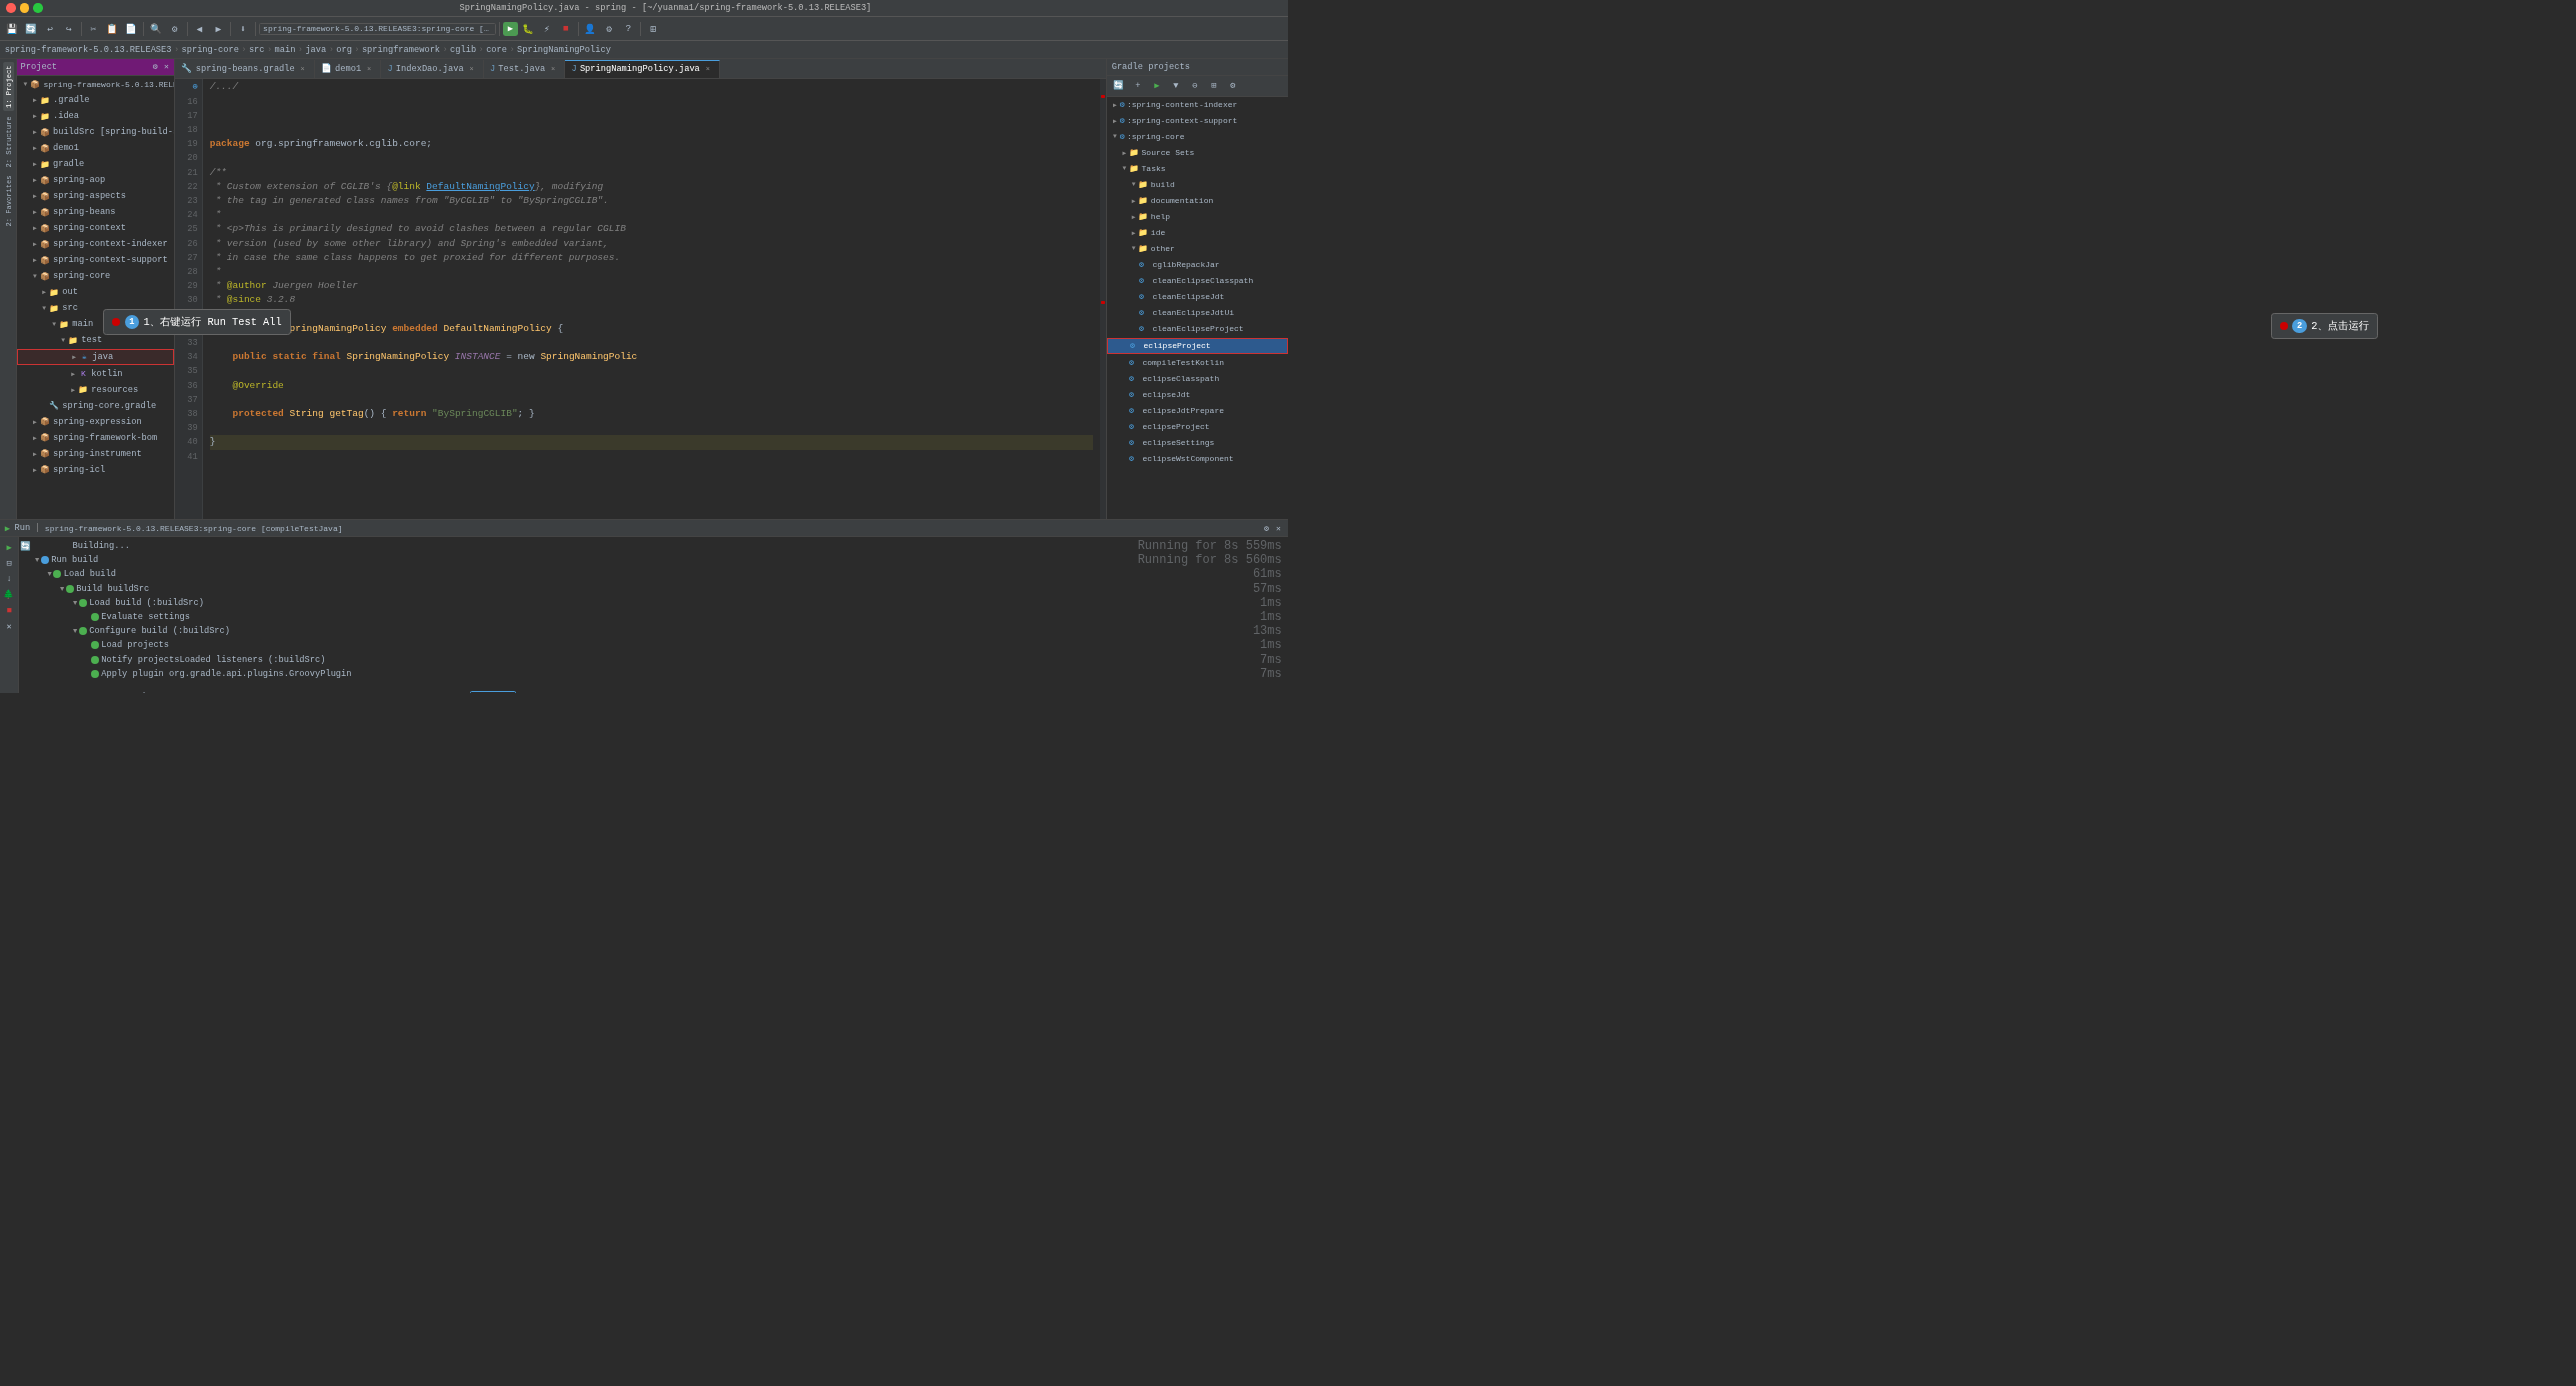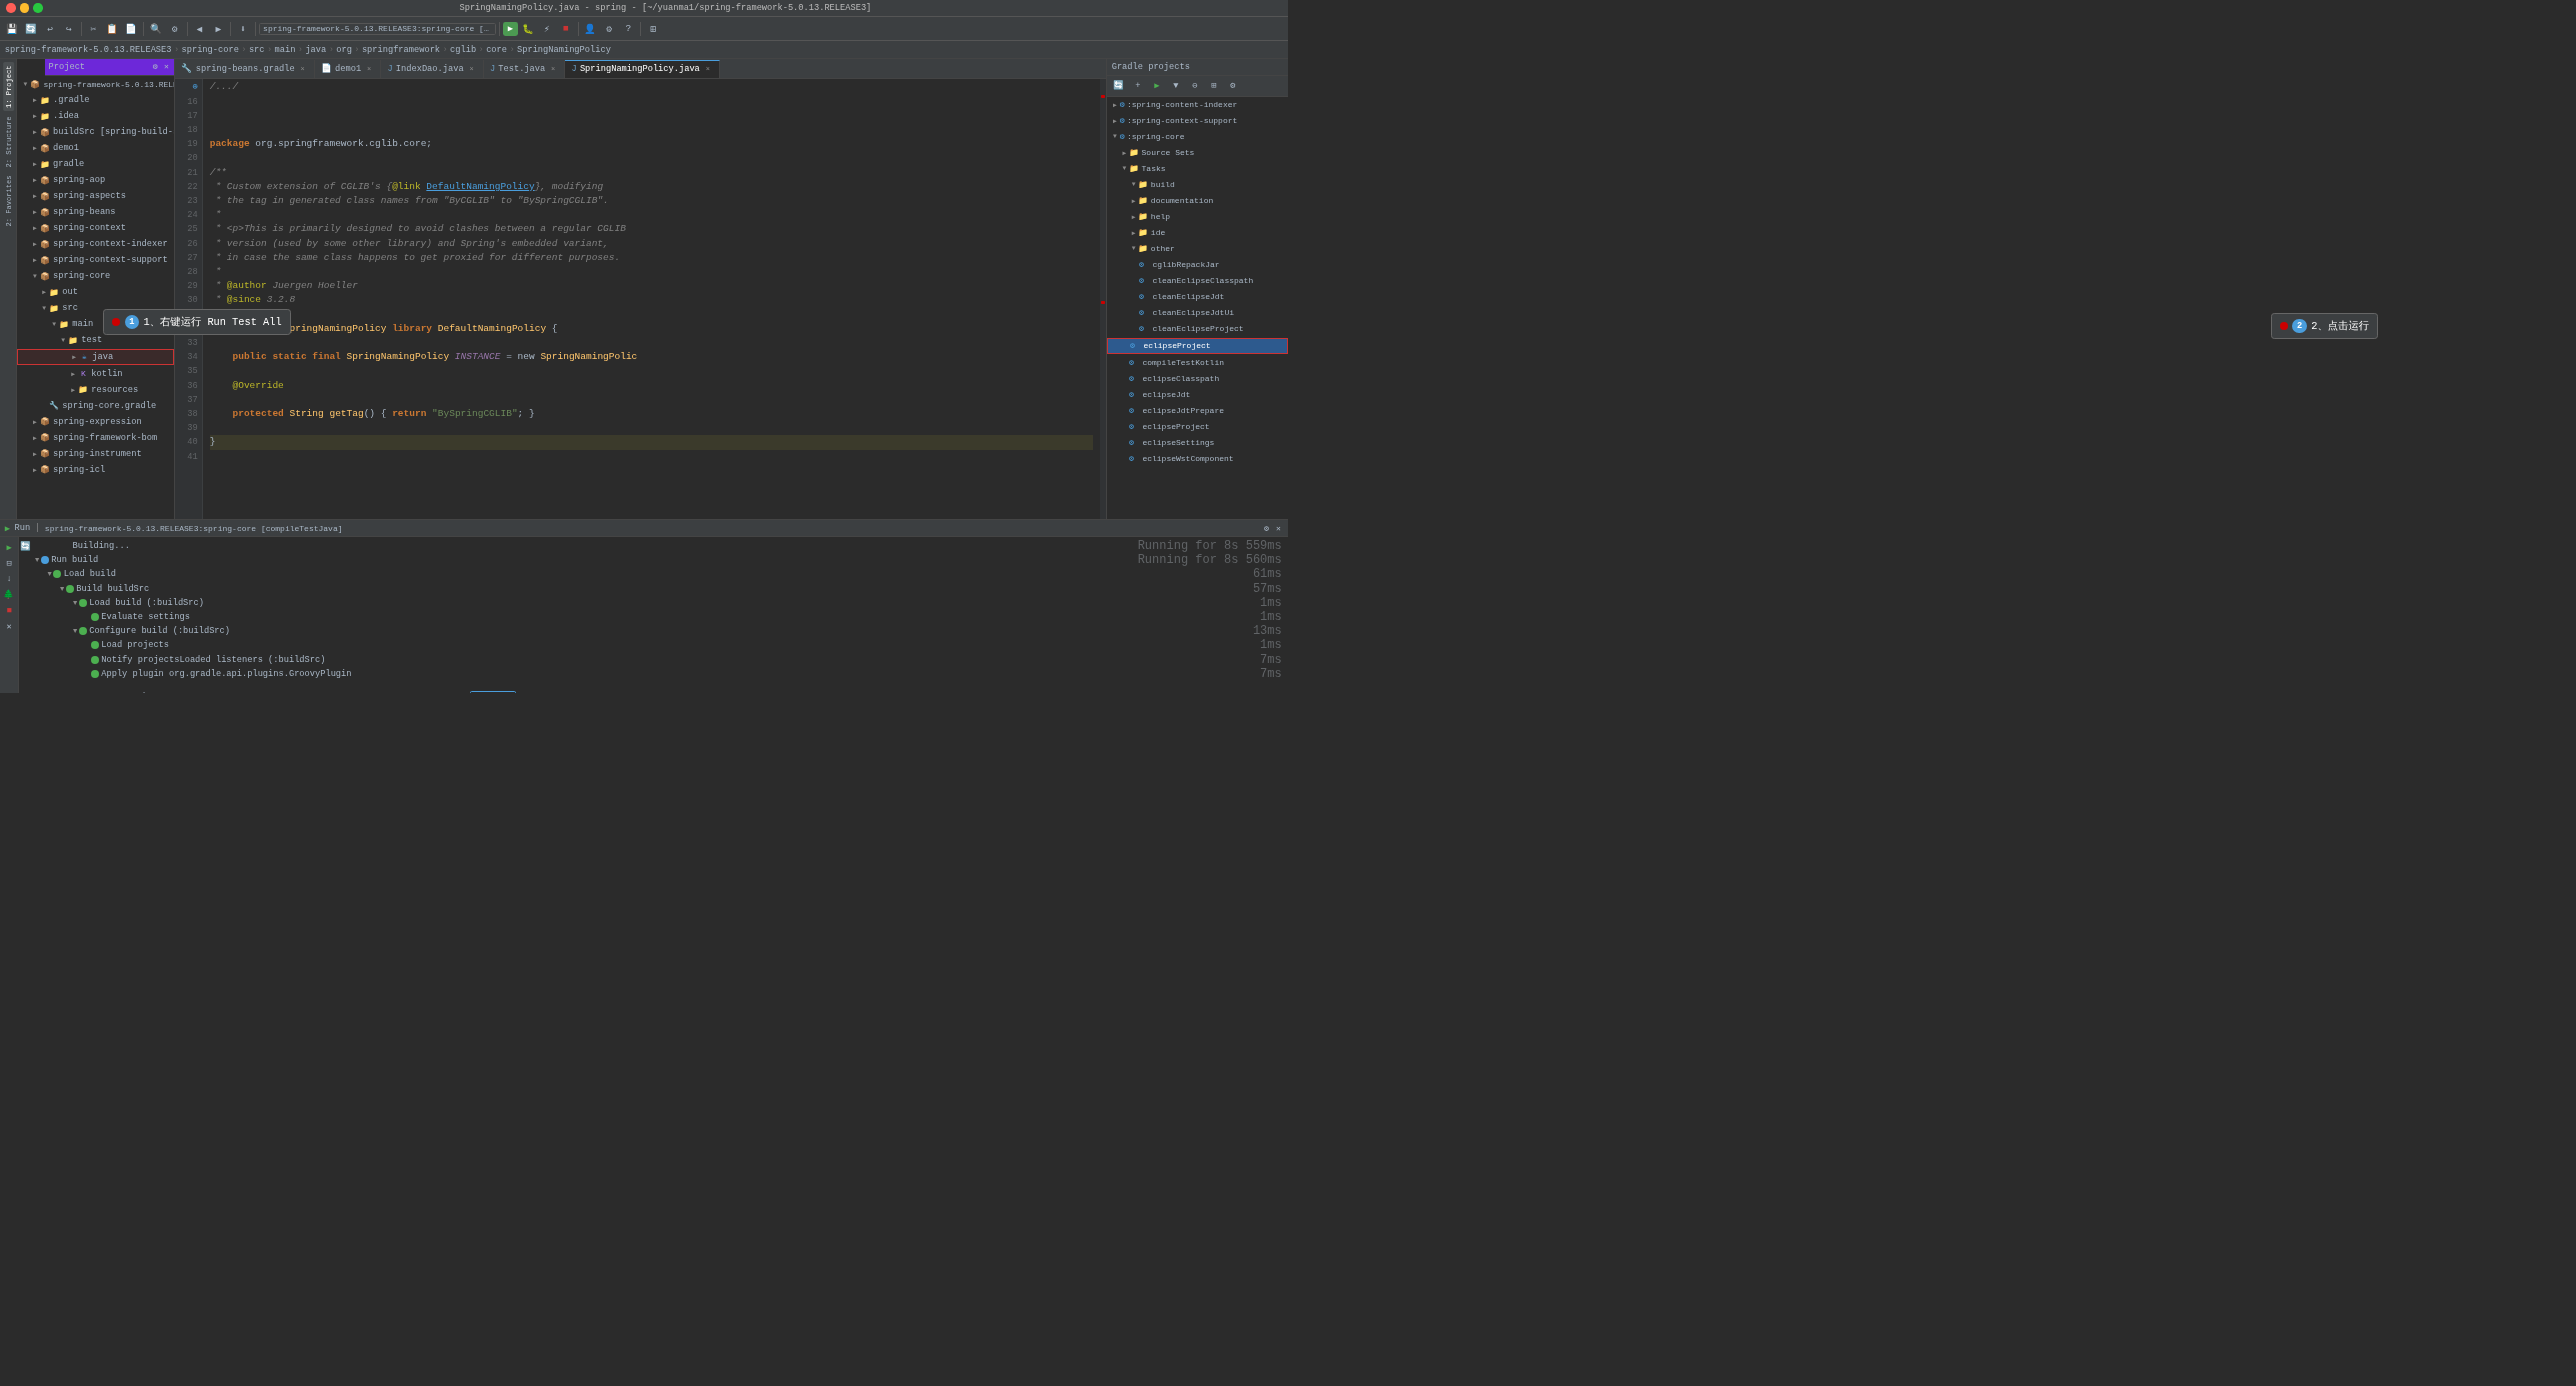--- a/index.html
+++ b/index.html
@@ -124,29 +124,28 @@
       width: 158px;
       background: #2b2b2b;
       border-right: 0.8px solid #444;
       overflow: hidden;
       display: flex;
       flex-direction: column;
       position: relative;
     }
     .sidebar-header {
       height: 17.4px;
-      background: #6d28d9;
+      background: #701a75;
       display: flex;
       align-items: center;
       padding: 0 3.2px;
       border-bottom: 0.8px solid #444;
       font-size: 8.7px;
       color: #a9b7c6;
       gap: 3.2px;
-      margin-left: 28px;
     }
     .sidebar-content {
       flex: 1;
       overflow-y: auto;
       overflow-x: hidden;
     }
     .tree-item {
       height: 16px;
       display: flex;
       align-items: center;
@@ -796,21 +795,21 @@
           <div class="code-line"><span class="comment"> * Custom extension of CGLIB's {</span><span class="annotation">@link</span> <span class="link-text">DefaultNamingPolicy</span><span class="comment">}, modifying</span></div>
           <div class="code-line"><span class="comment"> * the tag in generated class names from "ByCGLIB" to "BySpringCGLIB".</span></div>
           <div class="code-line"><span class="comment"> *</span></div>
           <div class="code-line"><span class="comment"> * &lt;p&gt;This is primarily designed to avoid clashes between a regular CGLIB</span></div>
           <div class="code-line"><span class="comment"> * version (used by some other library) and Spring's embedded variant,</span></div>
           <div class="code-line"><span class="comment"> * in case the same class happens to get proxied for different purposes.</span></div>
           <div class="code-line"><span class="comment"> *</span></div>
           <div class="code-line"><span class="comment"> * </span><span class="annotation">@author</span><span class="comment"> Juergen Hoeller</span></div>
           <div class="code-line"><span class="comment"> * </span><span class="annotation">@since</span><span class="comment"> 3.2.8</span></div>
           <div class="code-line"><span class="comment"> */</span></div>
-          <div class="code-line"><span class="kw">public class</span> <span class="class-name">SpringNamingPolicy</span> <span class="kw">library</span> <span class="class-name" style="color:#ffc66d;">DefaultNamingPolicy</span> <span style="color:#a9b7c6;">{</span></div>
+          <div class="code-line"><span class="kw">public class</span> <span class="class-name">SpringNamingPolicy</span> <span class="kw">embedded</span> <span class="class-name" style="color:#ffc66d;">DefaultNamingPolicy</span> <span style="color:#a9b7c6;">{</span></div>
           <div class="code-line">&nbsp;</div>
           <div class="code-line"><span style="color:#a9b7c6;">&nbsp;&nbsp;&nbsp;&nbsp;</span><span class="kw">public static final</span> <span class="class-name">SpringNamingPolicy</span> <span style="color:#9876aa; font-style:italic;">INSTANCE</span> <span style="color:#a9b7c6;">= new</span> <span class="class-name">SpringNamingPolic</span></div>
           <div class="code-line">&nbsp;</div>
           <div class="code-line"><span style="color:#a9b7c6;">&nbsp;&nbsp;&nbsp;&nbsp;</span><span class="annotation">@Override</span></div>
           <div class="code-line">&nbsp;</div>
           <div class="code-line"><span style="color:#a9b7c6;">&nbsp;&nbsp;&nbsp;&nbsp;</span><span class="kw">protected</span> <span class="class-name">String</span> <span class="method">getTag</span><span style="color:#a9b7c6;">() { </span><span class="kw">return</span> <span class="str">"BySpringCGLIB"</span><span style="color:#a9b7c6;">; }</span></div>
           <div class="code-line">&nbsp;</div>
           <div class="code-line yellow-bg"><span style="color:#a9b7c6;">}</span></div>
           <div class="code-line">&nbsp;</div>
         </div>

